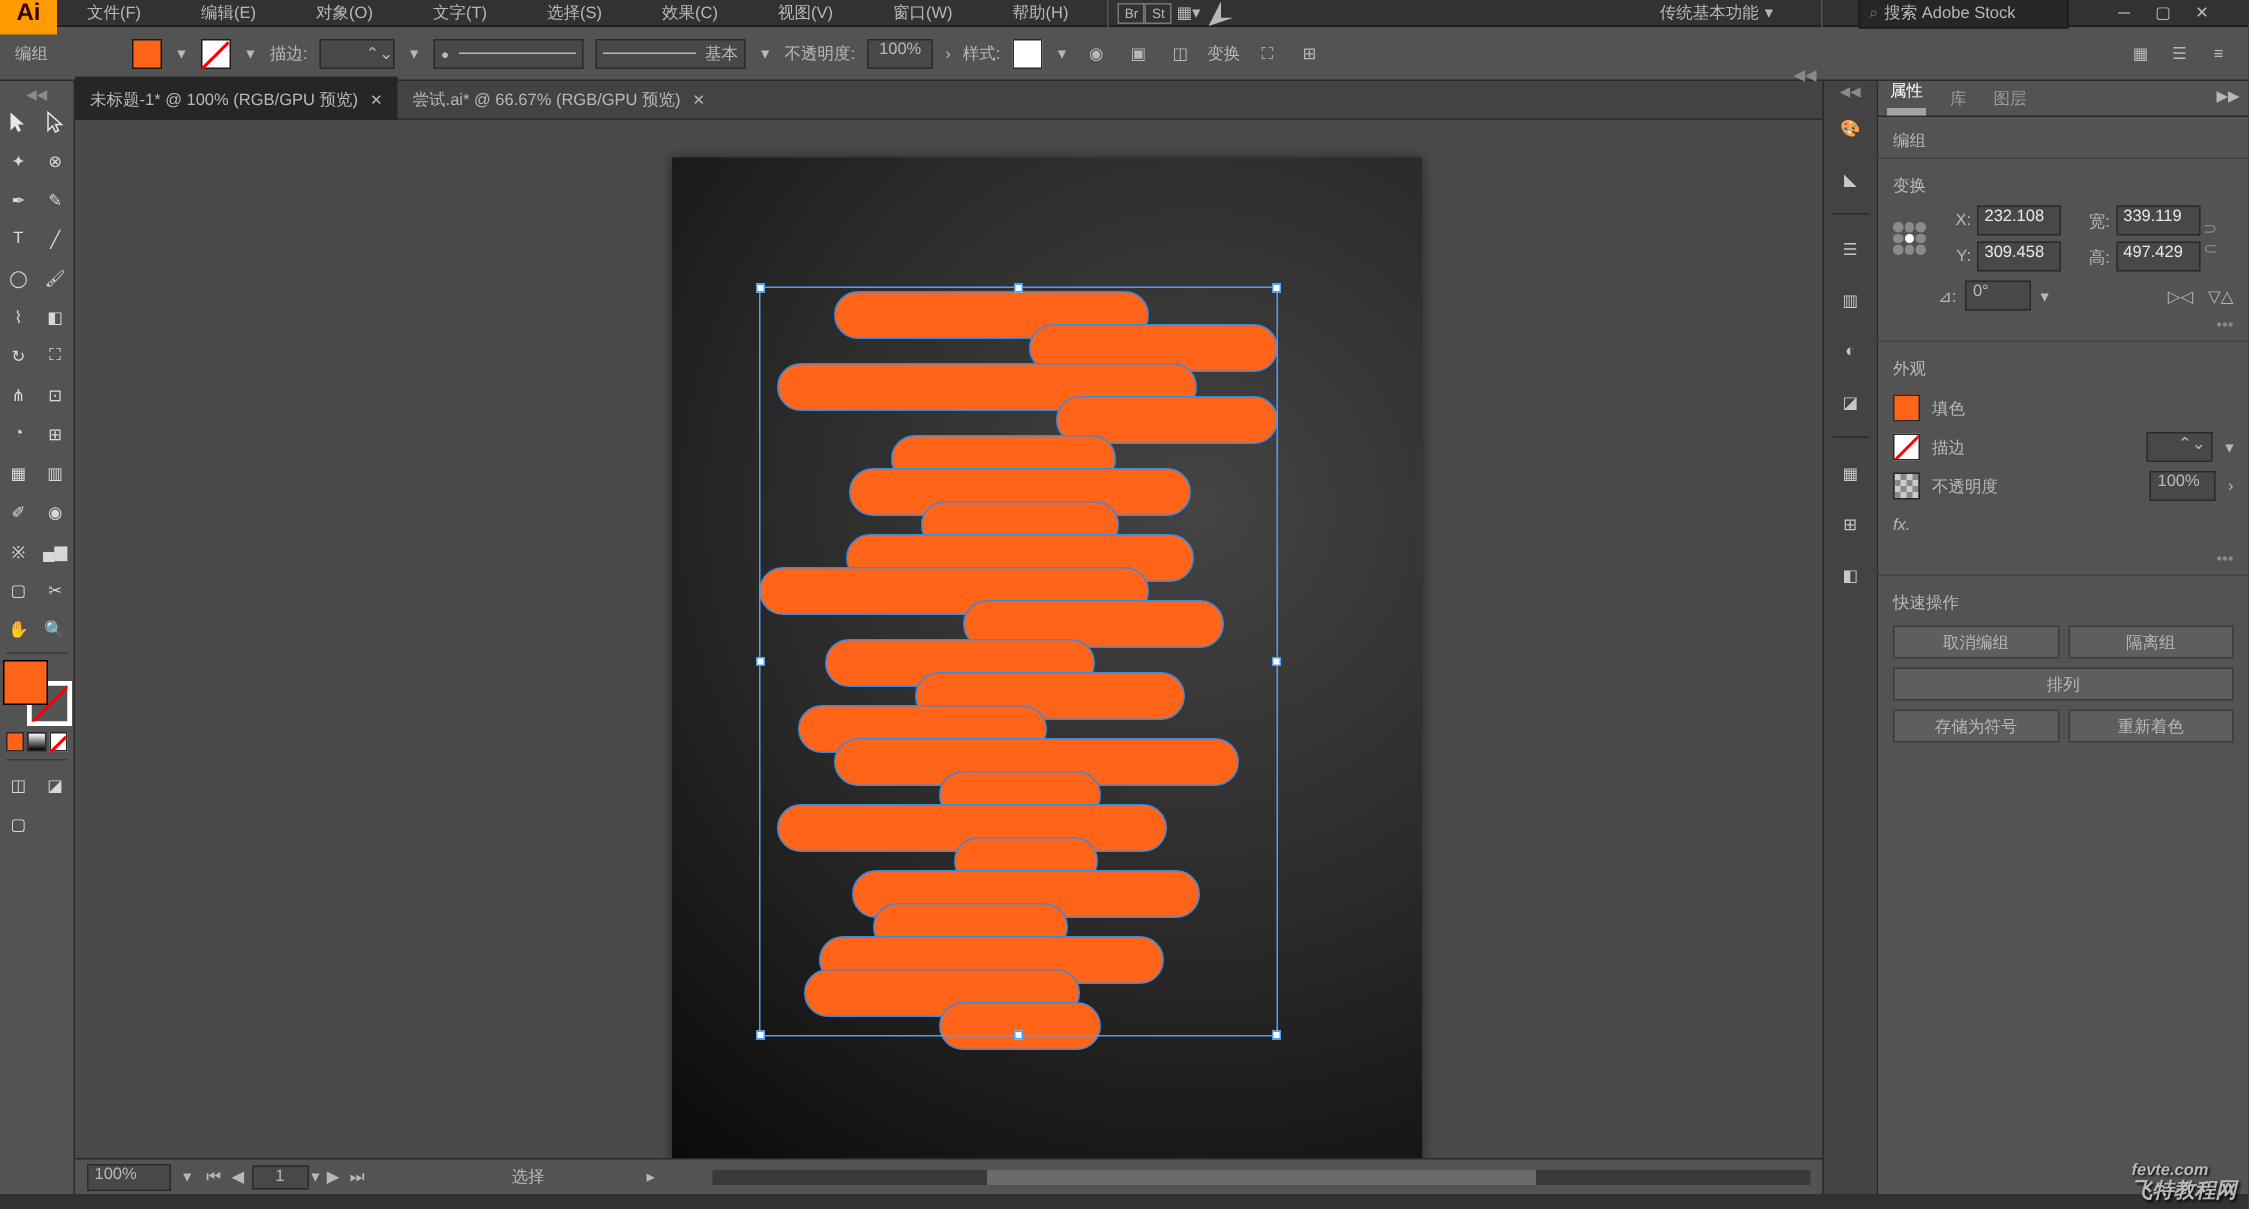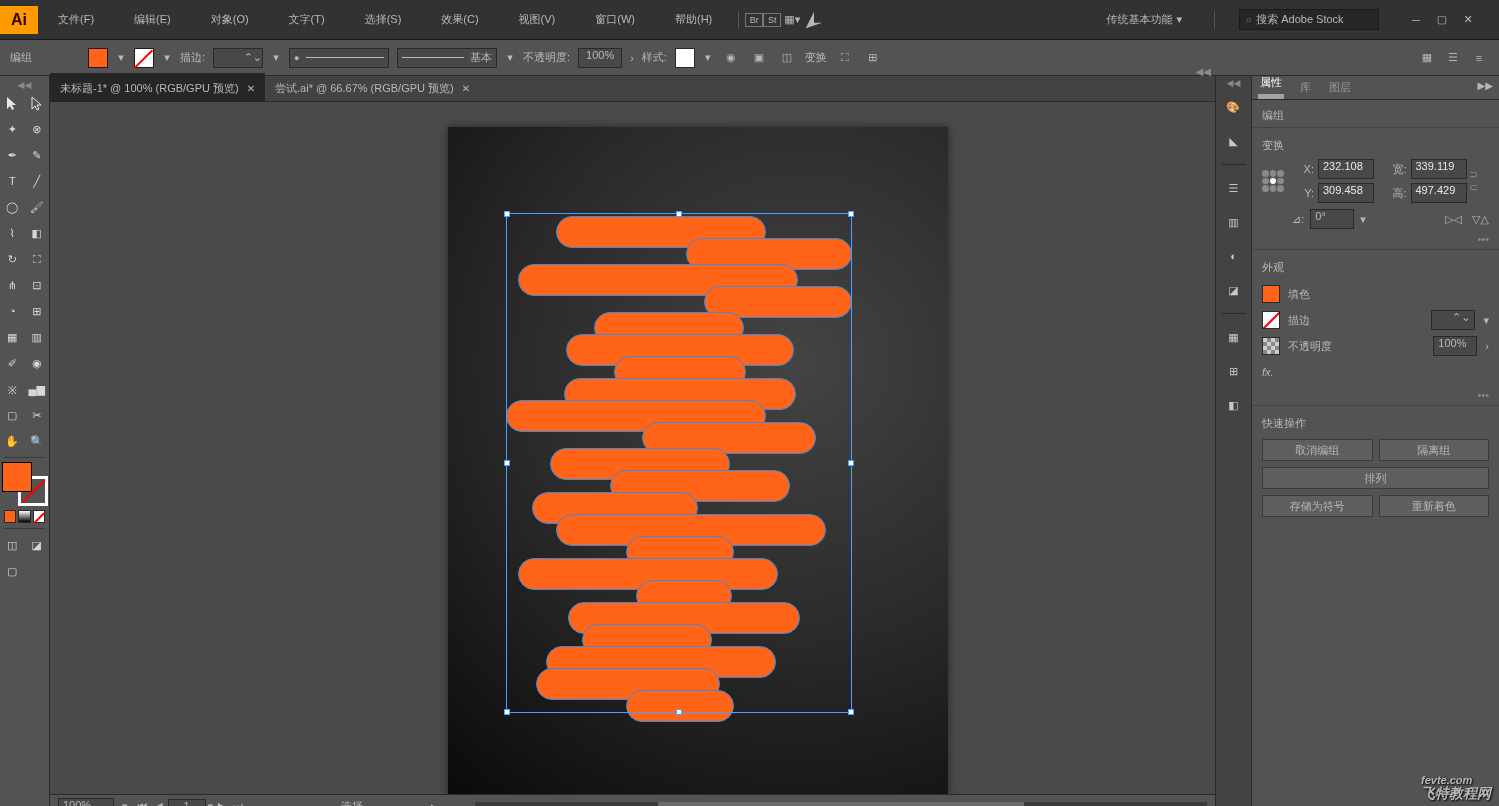--- a/index.html
+++ b/index.html
@@ -1,17 +1,17 @@
 <!DOCTYPE html>
 <html><head>
 <meta charset="utf-8">
 <style>
 *{margin:0;padding:0;box-sizing:border-box;font-family:"Microsoft YaHei",sans-serif;font-size:11px;color:#b8b8b8;user-select:none}
 body{width:1499px;height:806px;background:#323232;overflow:hidden;position:relative}
-.menubar{height:40px;background:#323232;display:flex;align-items:center;border-bottom:1px solid #1a1a1a}
+.menubar{height:18px;background:#323232;display:flex;align-items:center;border-bottom:1px solid #1a1a1a}
 .ai-logo{width:38px;height:28px;background:#ff9a00;color:#330000;font-weight:bold;font-size:16px;display:flex;align-items:center;justify-content:center}
 .menu-item{padding:0 20px;height:28px;display:flex;align-items:center;cursor:pointer}
 .menubar-right{margin-left:auto;display:flex;align-items:center;gap:18px;padding-right:24px}
 .menu-icon{width:22px;height:22px;display:flex;align-items:center;justify-content:center;color:#b8b8b8}
 .menu-divider{width:1px;height:18px;background:#555;margin:0 6px}
 .workspace-sel{padding:2px 8px;display:flex;align-items:center;gap:4px}
 .search-stock{background:#262626;border:1px solid #1a1a1a;padding:2px 6px;width:140px;display:flex;align-items:center;gap:4px;color:#707070}
 .win-ctrl{display:flex;gap:12px;margin-left:12px}
 .win-btn{width:14px;height:14px;display:flex;align-items:center;justify-content:center;cursor:pointer}
 

